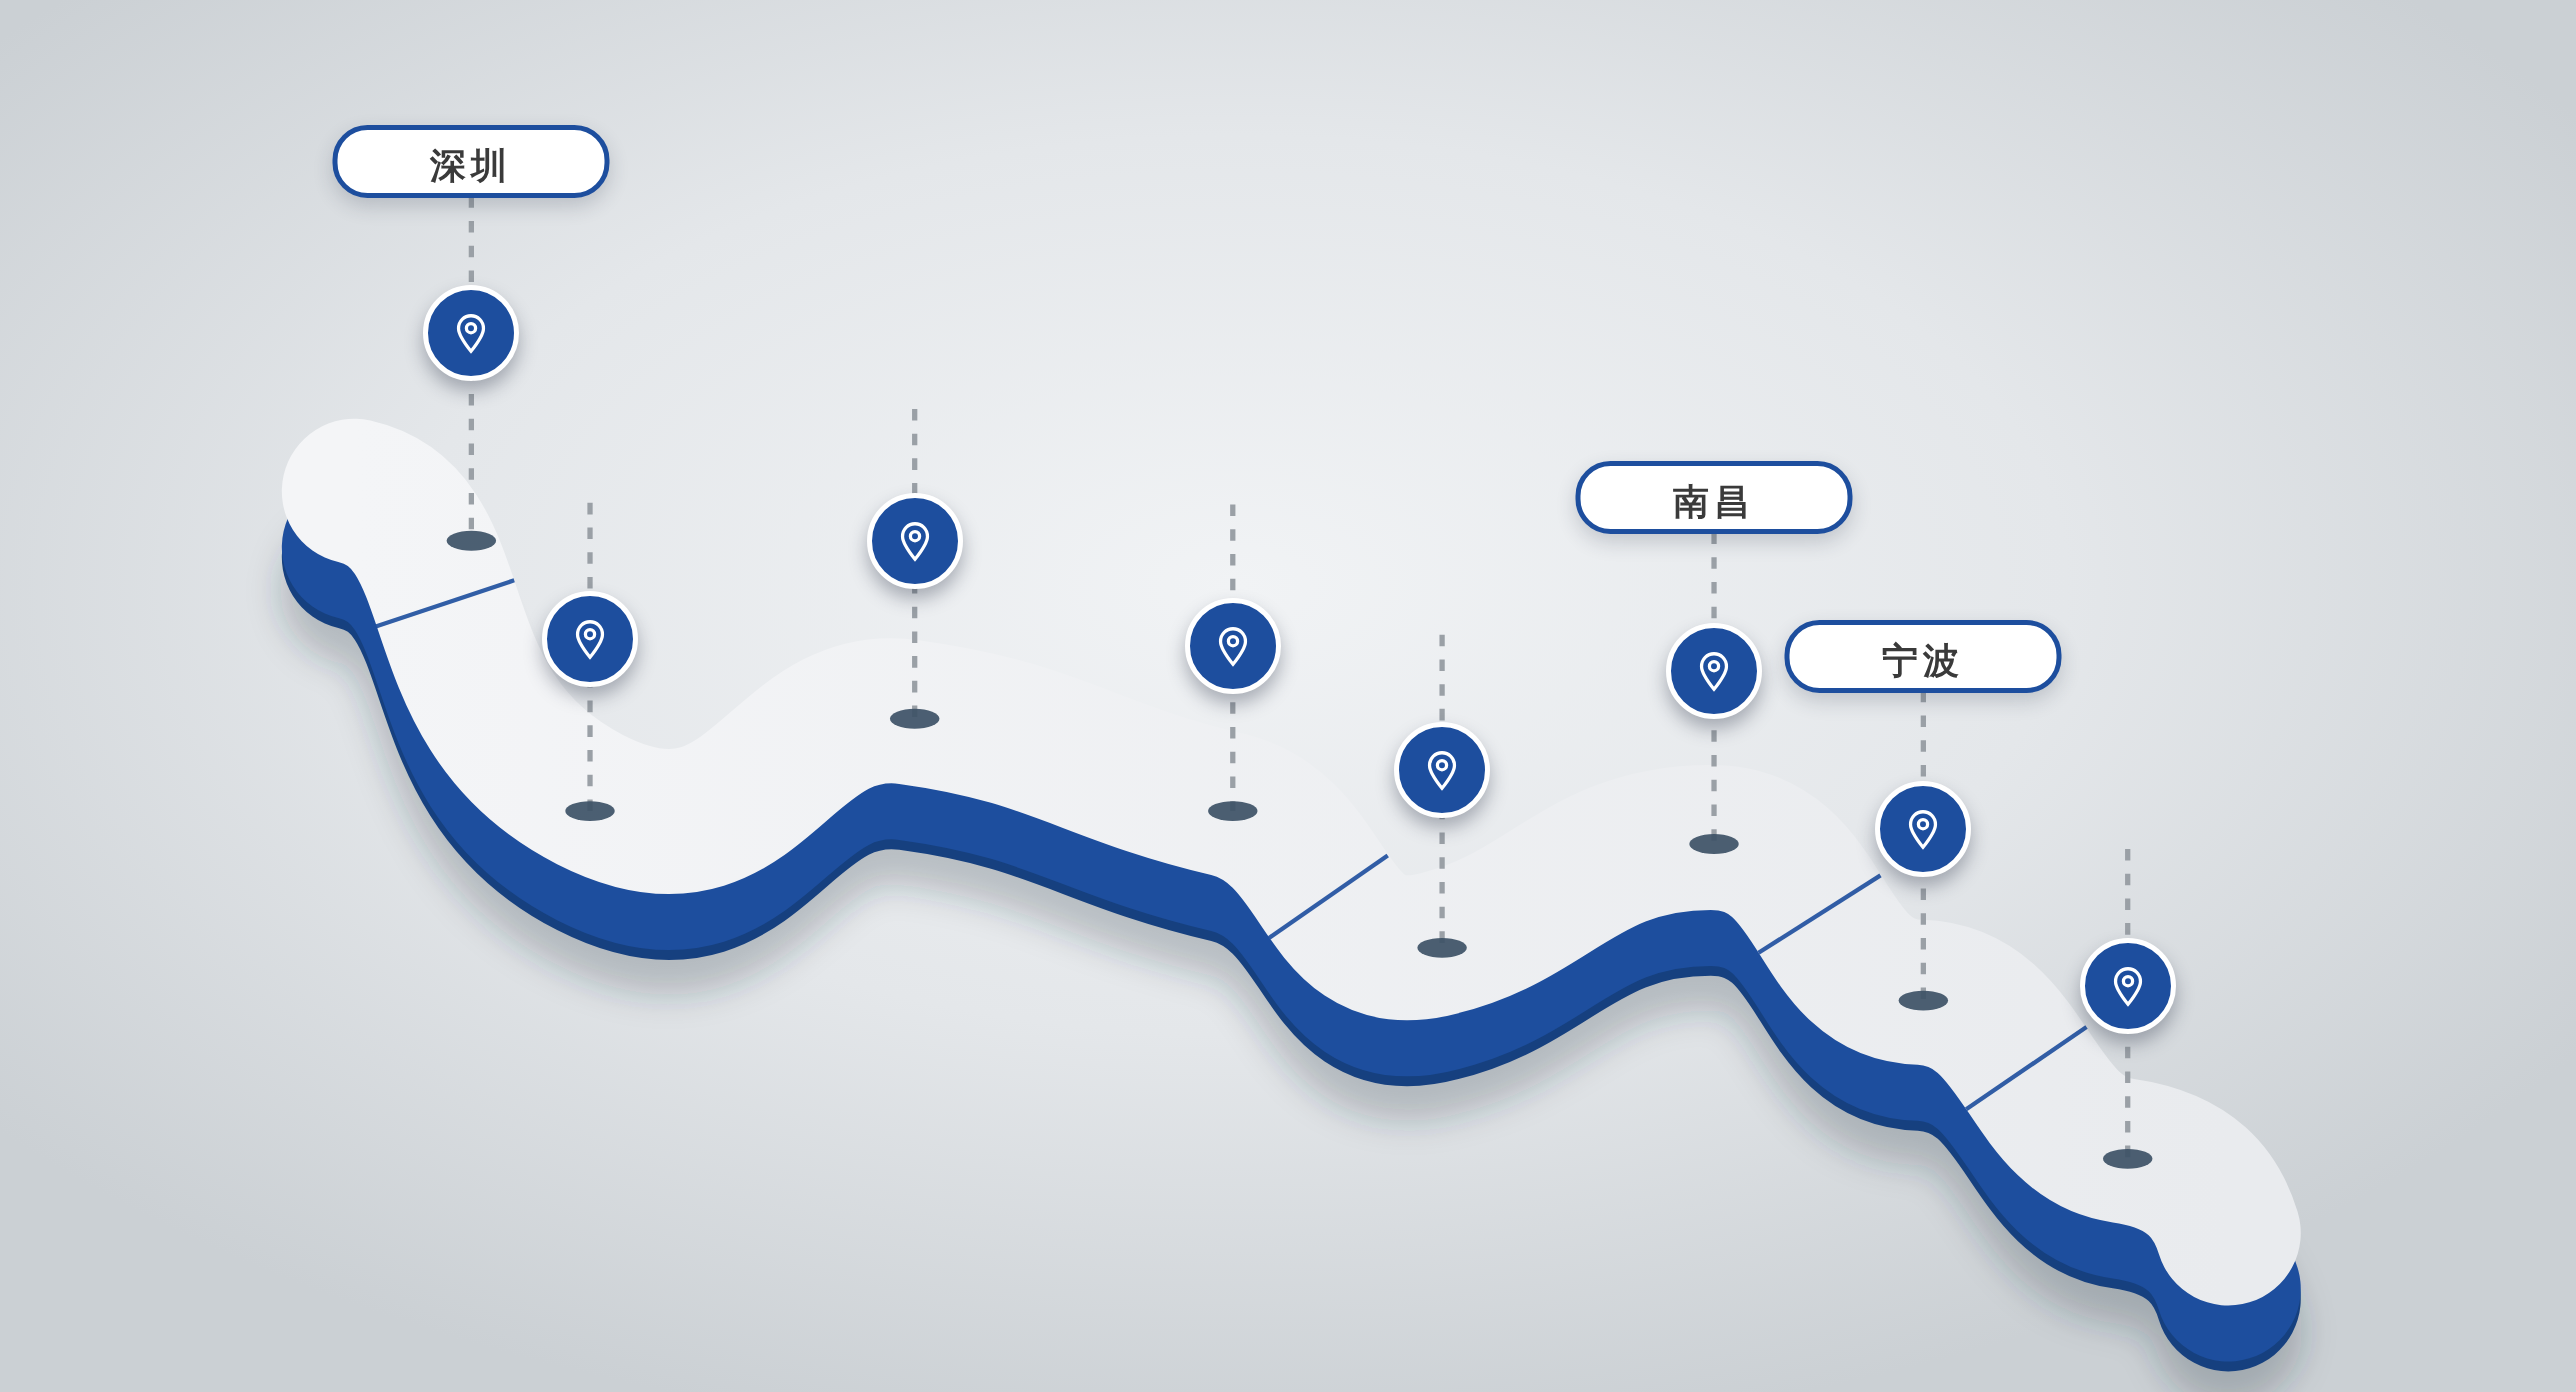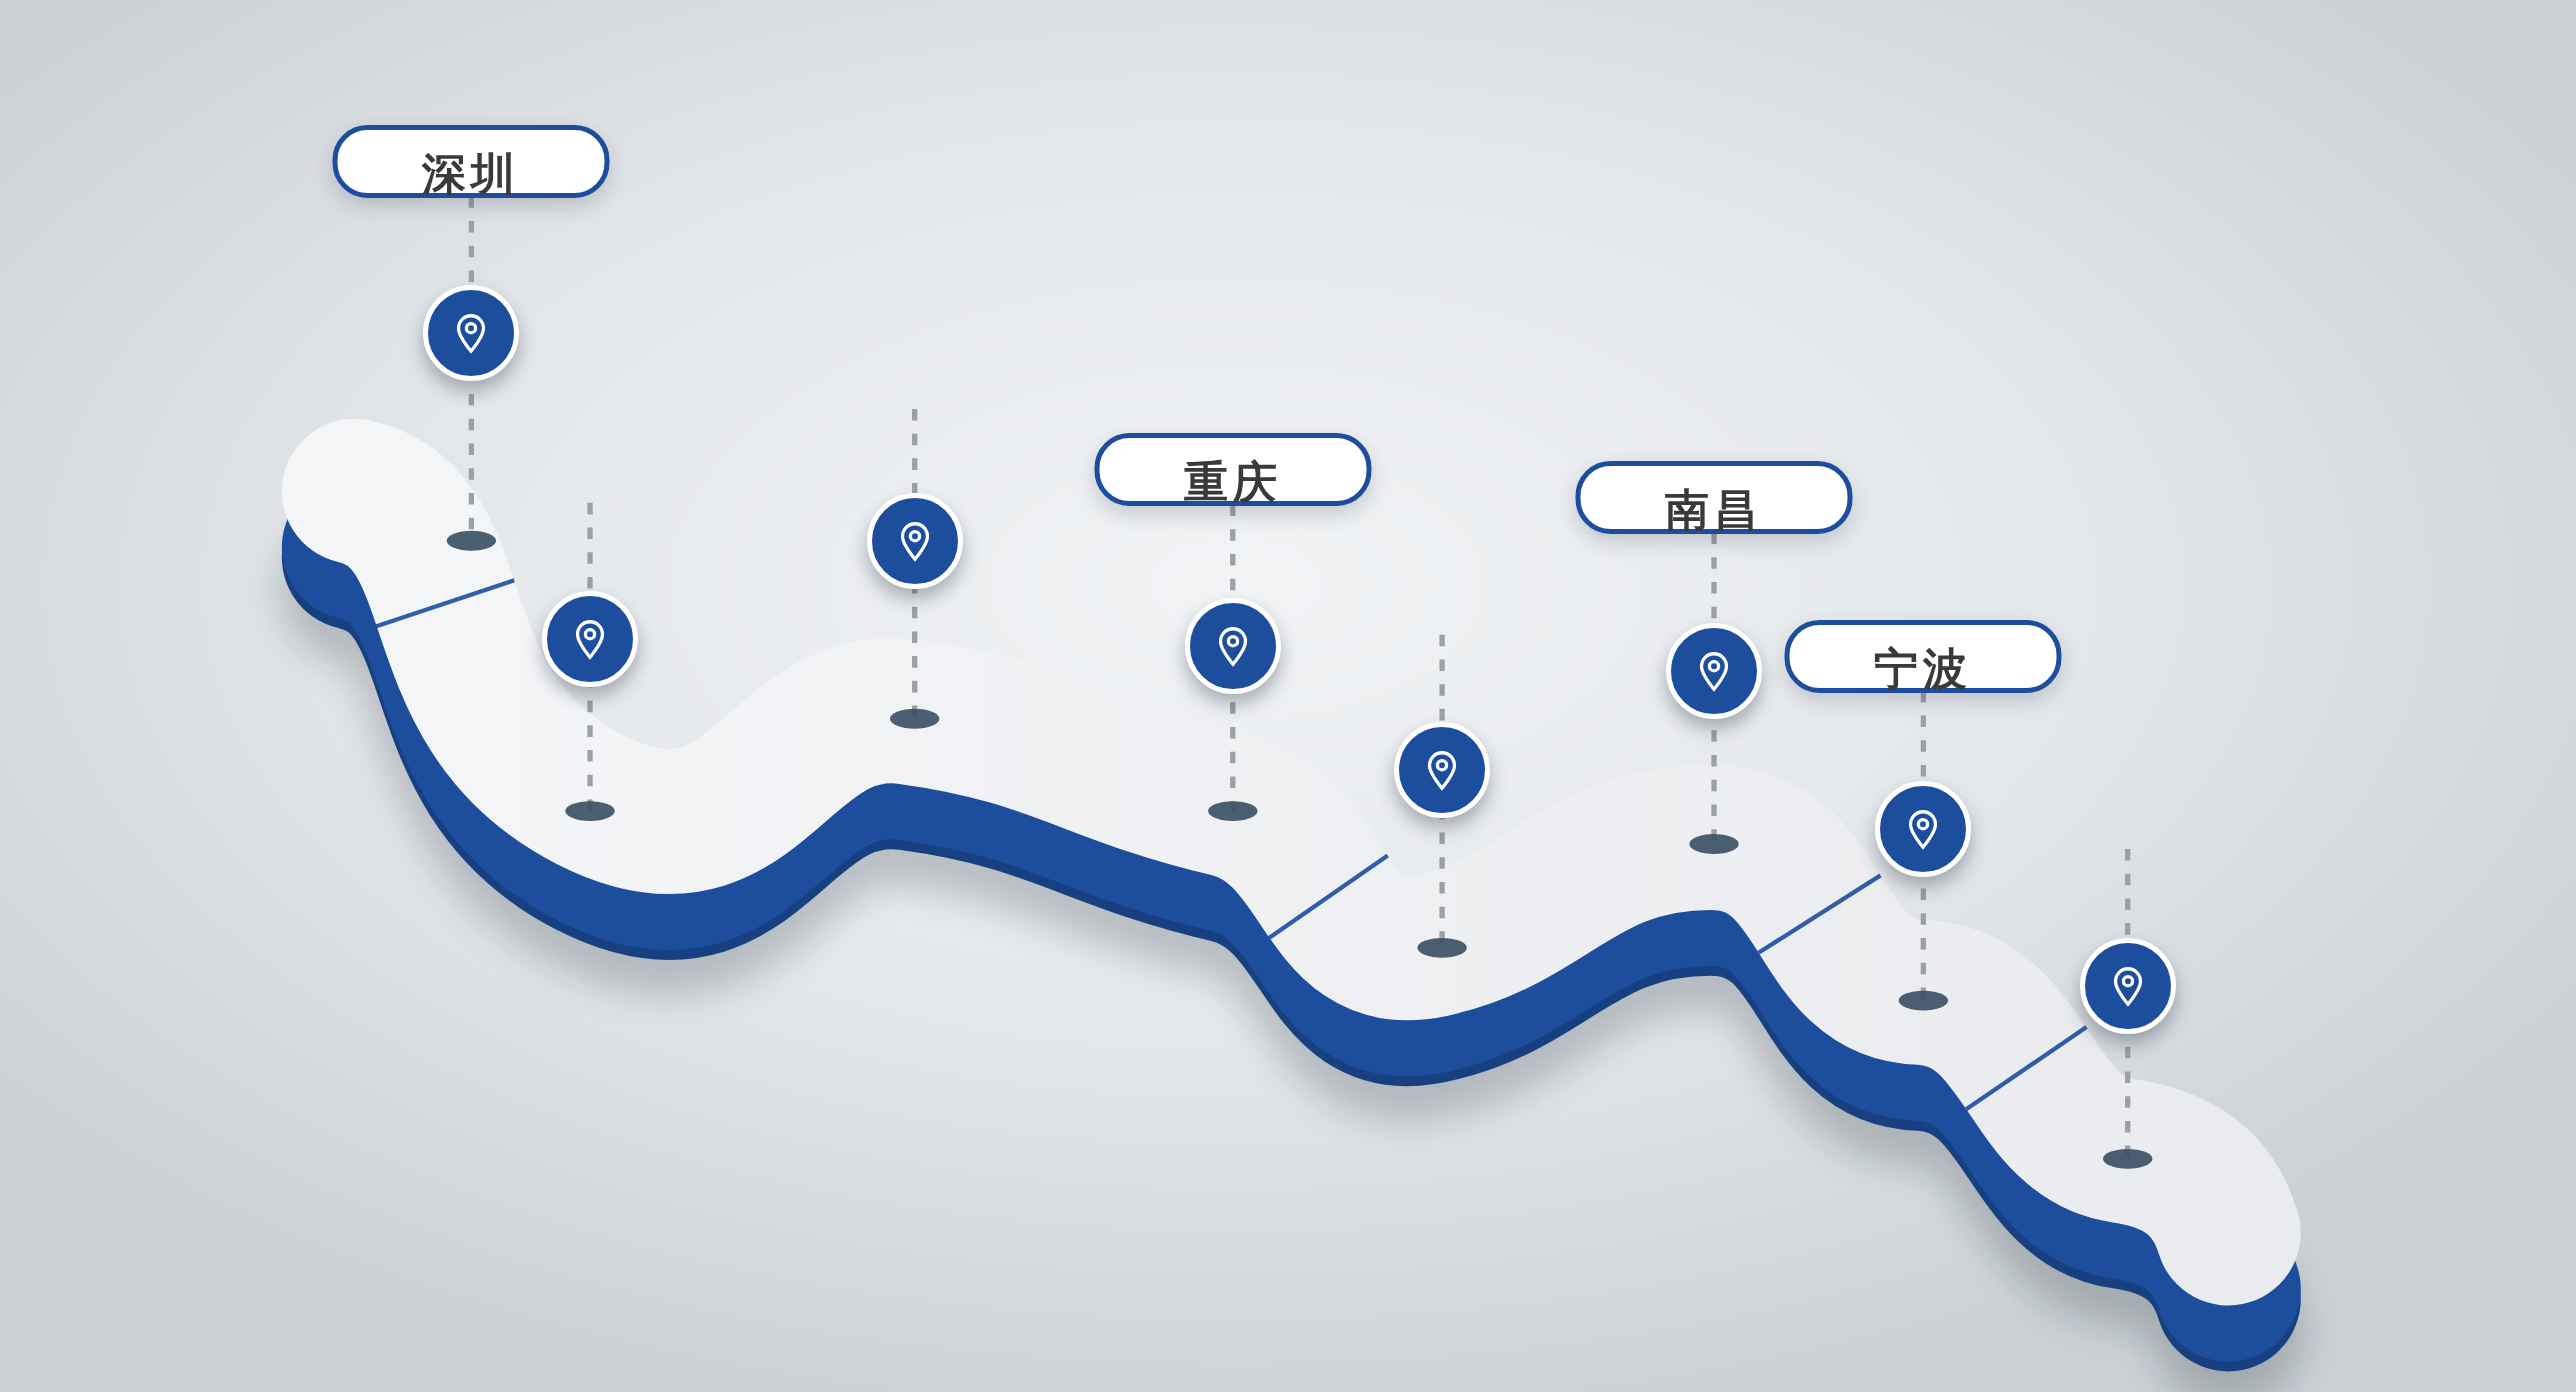--- a/index.html
+++ b/index.html
@@ -26,26 +26,26 @@
   .road-side{stroke:var(--accent-blue,#1d4e9e);}
   .divider{stroke:var(--accent-blue,#1d4e9e);stroke-width:2.6;opacity:.9;}
   .dash-line{stroke:var(--dash-gray,#9aa0a6);stroke-width:3.2;stroke-dasharray:7 8;fill:none;}
   .dot{fill:var(--dot-dark,#3d5166);opacity:.92;}
   .city-label{
     position:absolute;
     transform:translateX(-50%);
     box-sizing:border-box;
     min-width:277px;
     height:73px;
-    padding:12px 44px;
+    padding:4px 44px;
     background:#ffffff;
     border:5px solid var(--accent-blue,#1d4e9e);
     border-radius:35px;
     color:var(--label-text,#3a3a3a);
-    font-size:44px;
+    font-size:36px;
     font-weight:700;
     letter-spacing:5px;
     line-height:63px;
     text-align:center;
     box-shadow:0 8.2px 20px rgba(40,50,70,.20);
     z-index:4;
     white-space:nowrap;
   }
   .pin{
     position:absolute;
@@ -102,21 +102,20 @@
     <ellipse class="dot" cx="358" cy="492" rx="15" ry="6"></ellipse>
     <ellipse class="dot" cx="555" cy="436" rx="15" ry="6"></ellipse>
     <ellipse class="dot" cx="748" cy="492" rx="15" ry="6"></ellipse>
     <ellipse class="dot" cx="875" cy="575" rx="15" ry="6"></ellipse>
     <ellipse class="dot" cx="1040" cy="512" rx="15" ry="6"></ellipse>
     <ellipse class="dot" cx="1167" cy="607" rx="15" ry="6"></ellipse>
     <ellipse class="dot" cx="1291" cy="703" rx="15" ry="6"></ellipse>
   </svg>
 
   <div class="city-label" style="left:471px;top:125px">深圳</div>
-  <div class="city-label" style="left:1233px;top:433px">重庆</div>
   <div class="city-label" style="left:1714px;top:461px">南昌</div>
   <div class="city-label" style="left:1923px;top:620px">宁波</div>
 
   <div class="pin" style="left:471px;top:333px">
     <svg viewBox="0 0 24 24">
         <path d="M12 21.5C8 16.5 5.5 12.8 5.5 9.6 5.5 5.9 8.4 3 12 3s6.5 2.9 6.5 6.6c0 3.2-2.5 6.9-6.5 11.9z" fill="none" stroke="#fff" stroke-width="1.7"></path>
         <circle cx="12" cy="9.5" r="2.4" fill="none" stroke="#fff" stroke-width="1.7"></circle>
       </svg>
   </div>
   <div class="pin" style="left:590px;top:639px">

